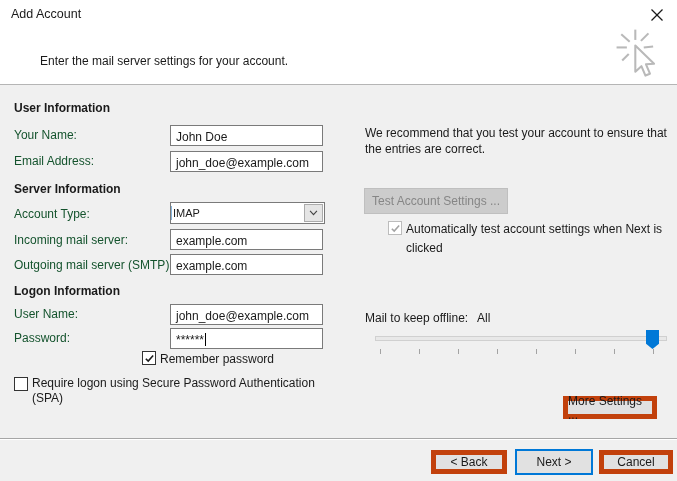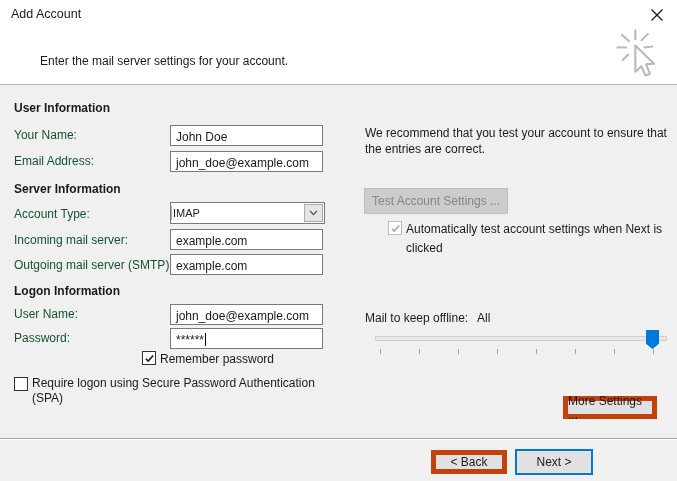--- a/index.html
+++ b/index.html
@@ -175,14 +175,17 @@
     <span>More Settings ...</span>
   </div>
 
   <div class="sep-bottom"></div>
   <div class="btn" style="left:431px; top:450px; width:76px; height:24px;">
     <span>&lt; Back</span>
   </div>
   <div class="btn default-focus" style="left:515px; top:449px; width:78px; height:26px;">
     <span>Next &gt;</span>
   </div>
+  <div class="btn" style="left:599px; top:450px; width:74px; height:24px;">
+    <span>Cancel</span>
+  </div>
 
 </div>
 
 </body></html>

